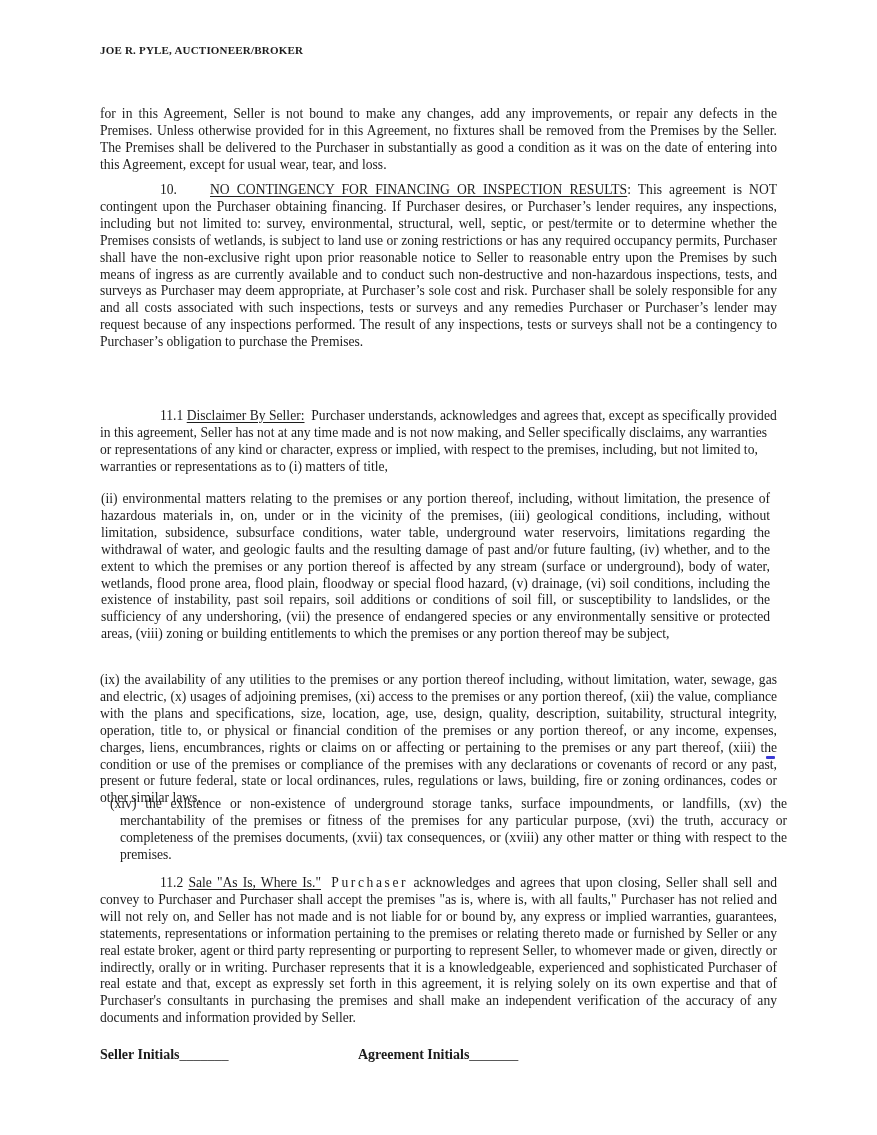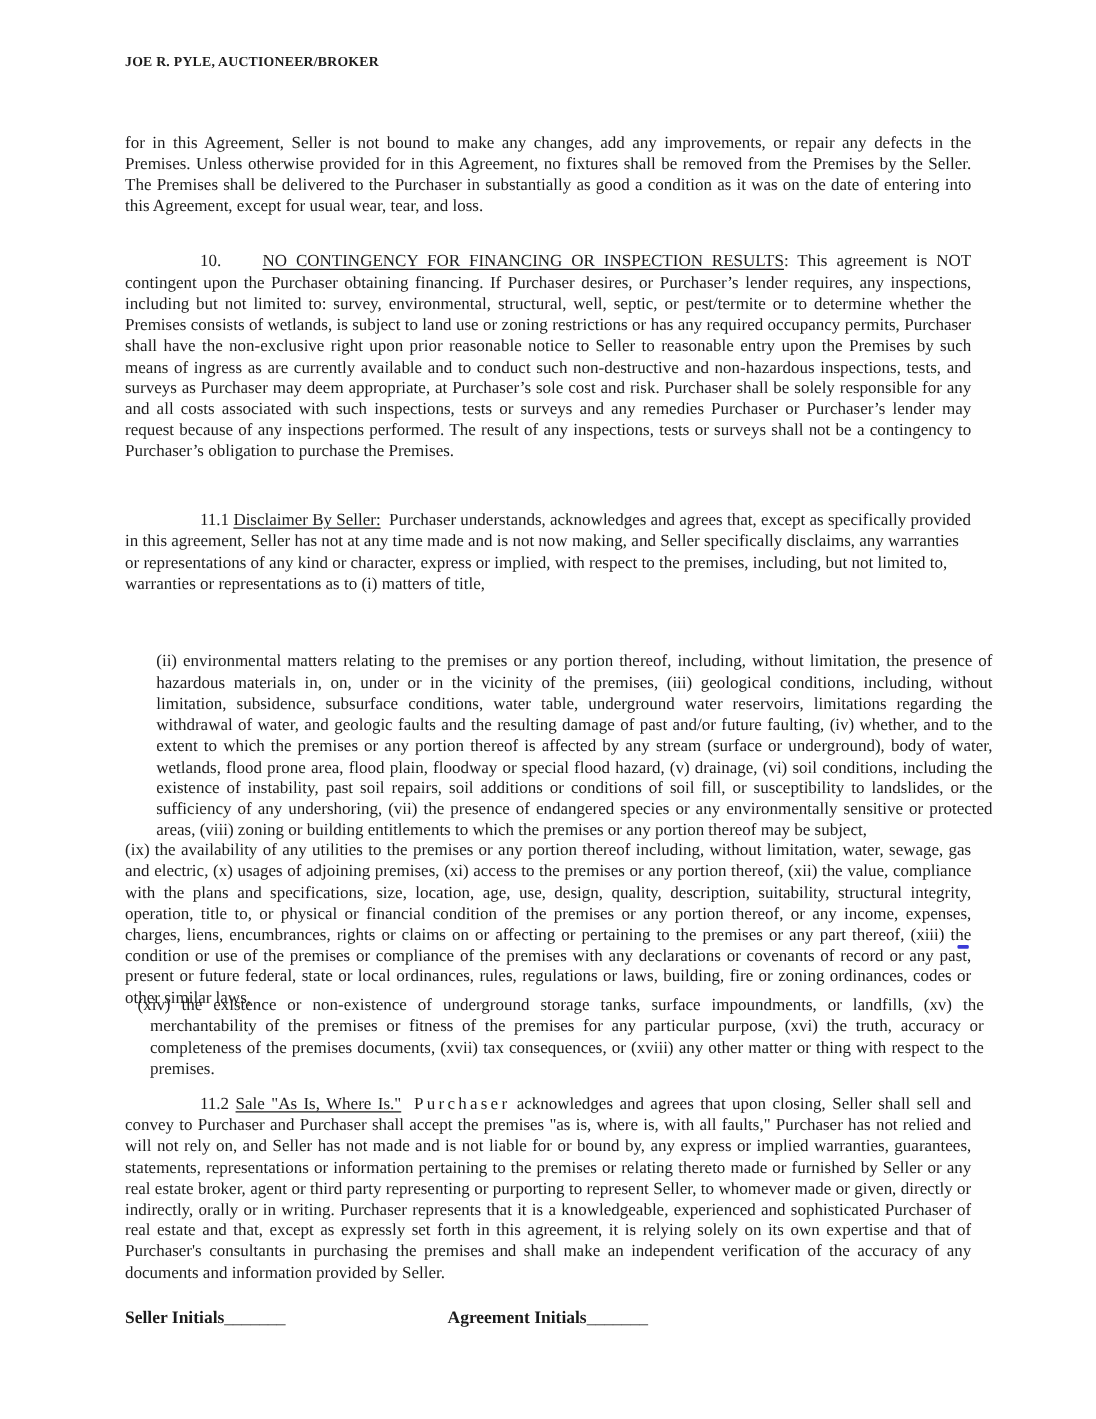--- a/index.html
+++ b/index.html
@@ -12,24 +12,24 @@
   .page{position:absolute;inset:0;}
   .block{position:absolute;left:100px;width:677px;font-size:13.6px;line-height:16.9px;}
   .header{top:14px;font-size:11px;font-weight:bold;letter-spacing:.2px;margin-top:28px;}
   .justify{text-align:justify;}
   .ind60{text-indent:60px;}
   .secnum{display:inline-block;width:50px;text-indent:0;}
   .u{text-decoration:underline;text-underline-offset:2px;}
   .spaced{letter-spacing:2.6px;}
   p{margin:0;}
   .p-intro{top:106px;}
-  .p-sec10{top:201px;}
+  .p-sec10{top:182px;}
   .p-sec11{top:391px;}
   .p-111{top:408px;}
-  .p-ii{top:491px;left:125px;width:669px;margin-top:30px;}
+  .p-ii{top:491px;left:101px;width:669px;}
   .p-ix{top:672px;}
   .p-xiv{top:796px;padding-left:10px;text-indent:-10px;width:667px;margin-left:10px;}
   .p-112{top:875px;}
   .initials-row{top:1027px;font-size:14px;margin-top:20px;}
   .initials-label{font-weight:bold;}
   .blank{font-weight:normal;letter-spacing:0;}
   .purchaser-initials{position:absolute;left:258px;top:0;white-space:nowrap;}
   .seller-initials{position:absolute;left:0;top:0;white-space:nowrap;}
   .initials-row{height:20px;}
   .annotation-dash{position:absolute;left:766px;top:756px;width:9px;height:3px;border-radius:1px;}

